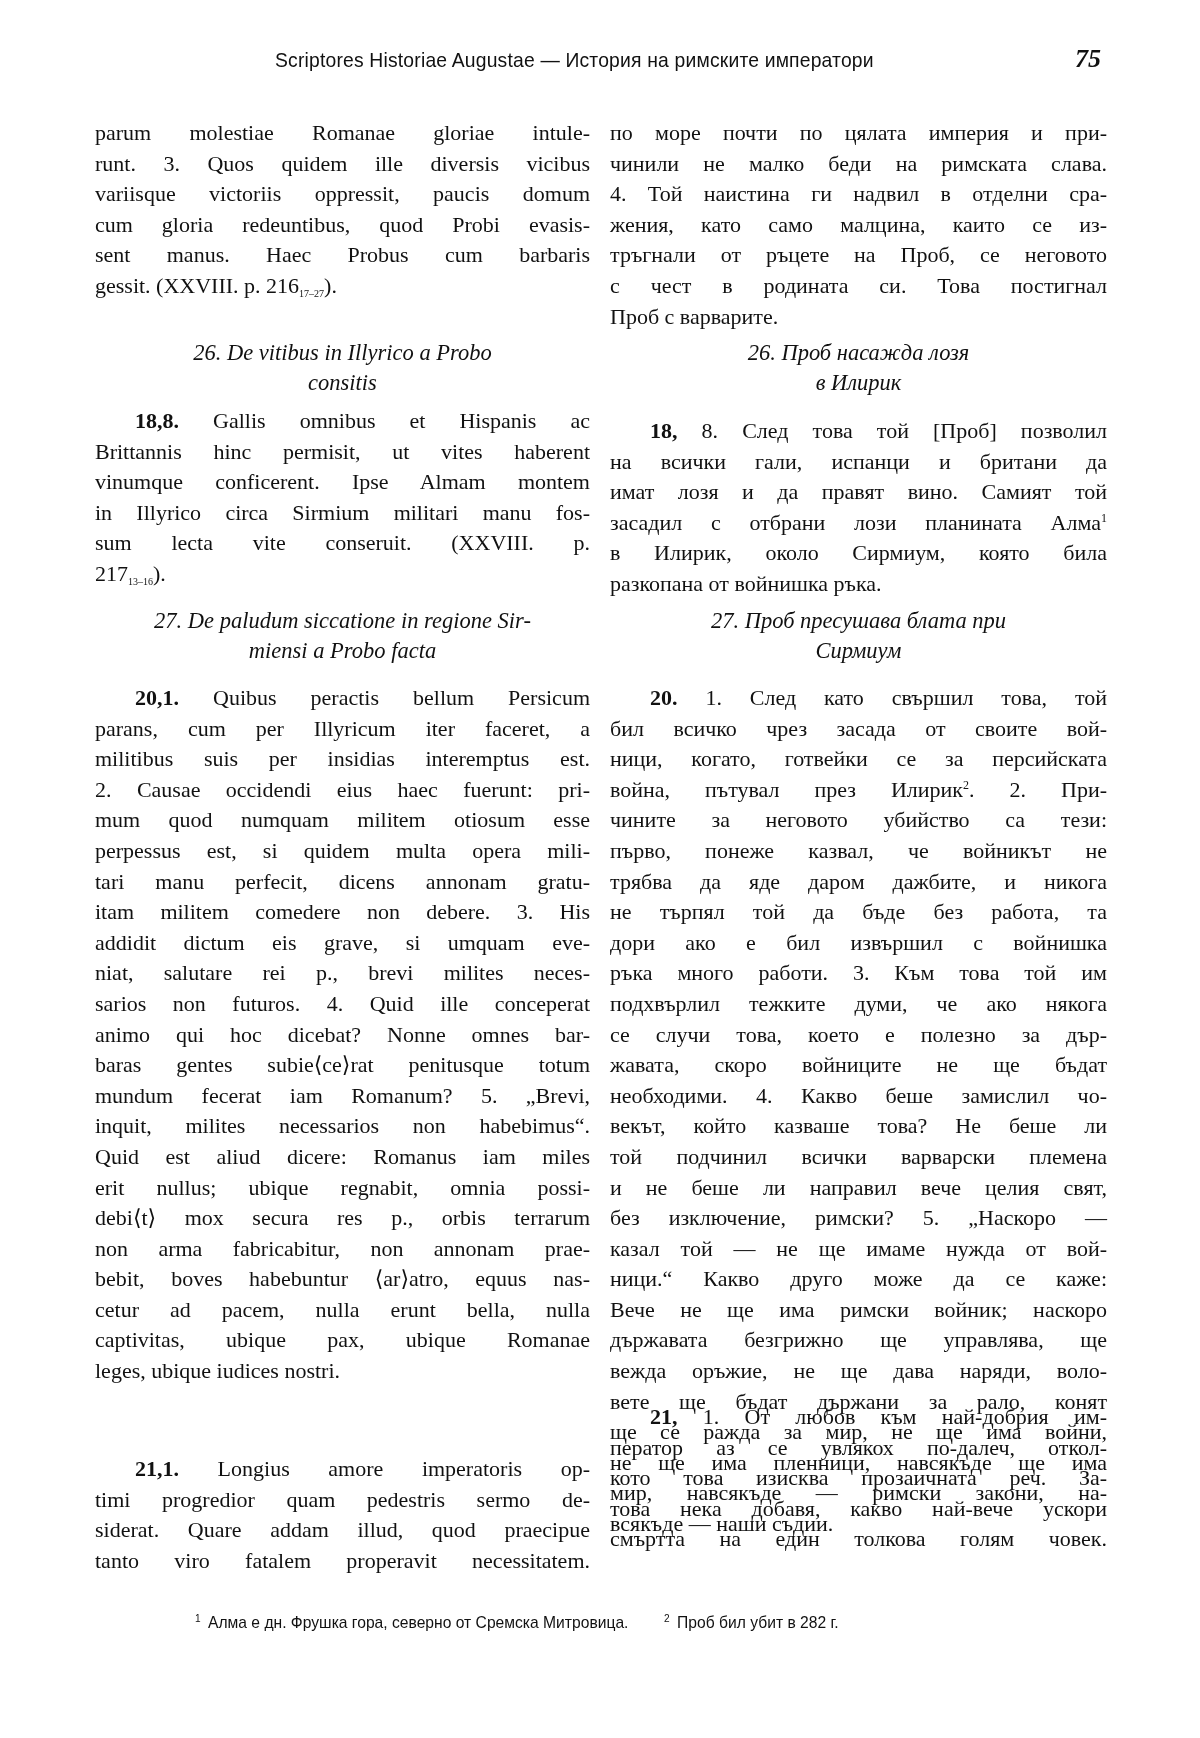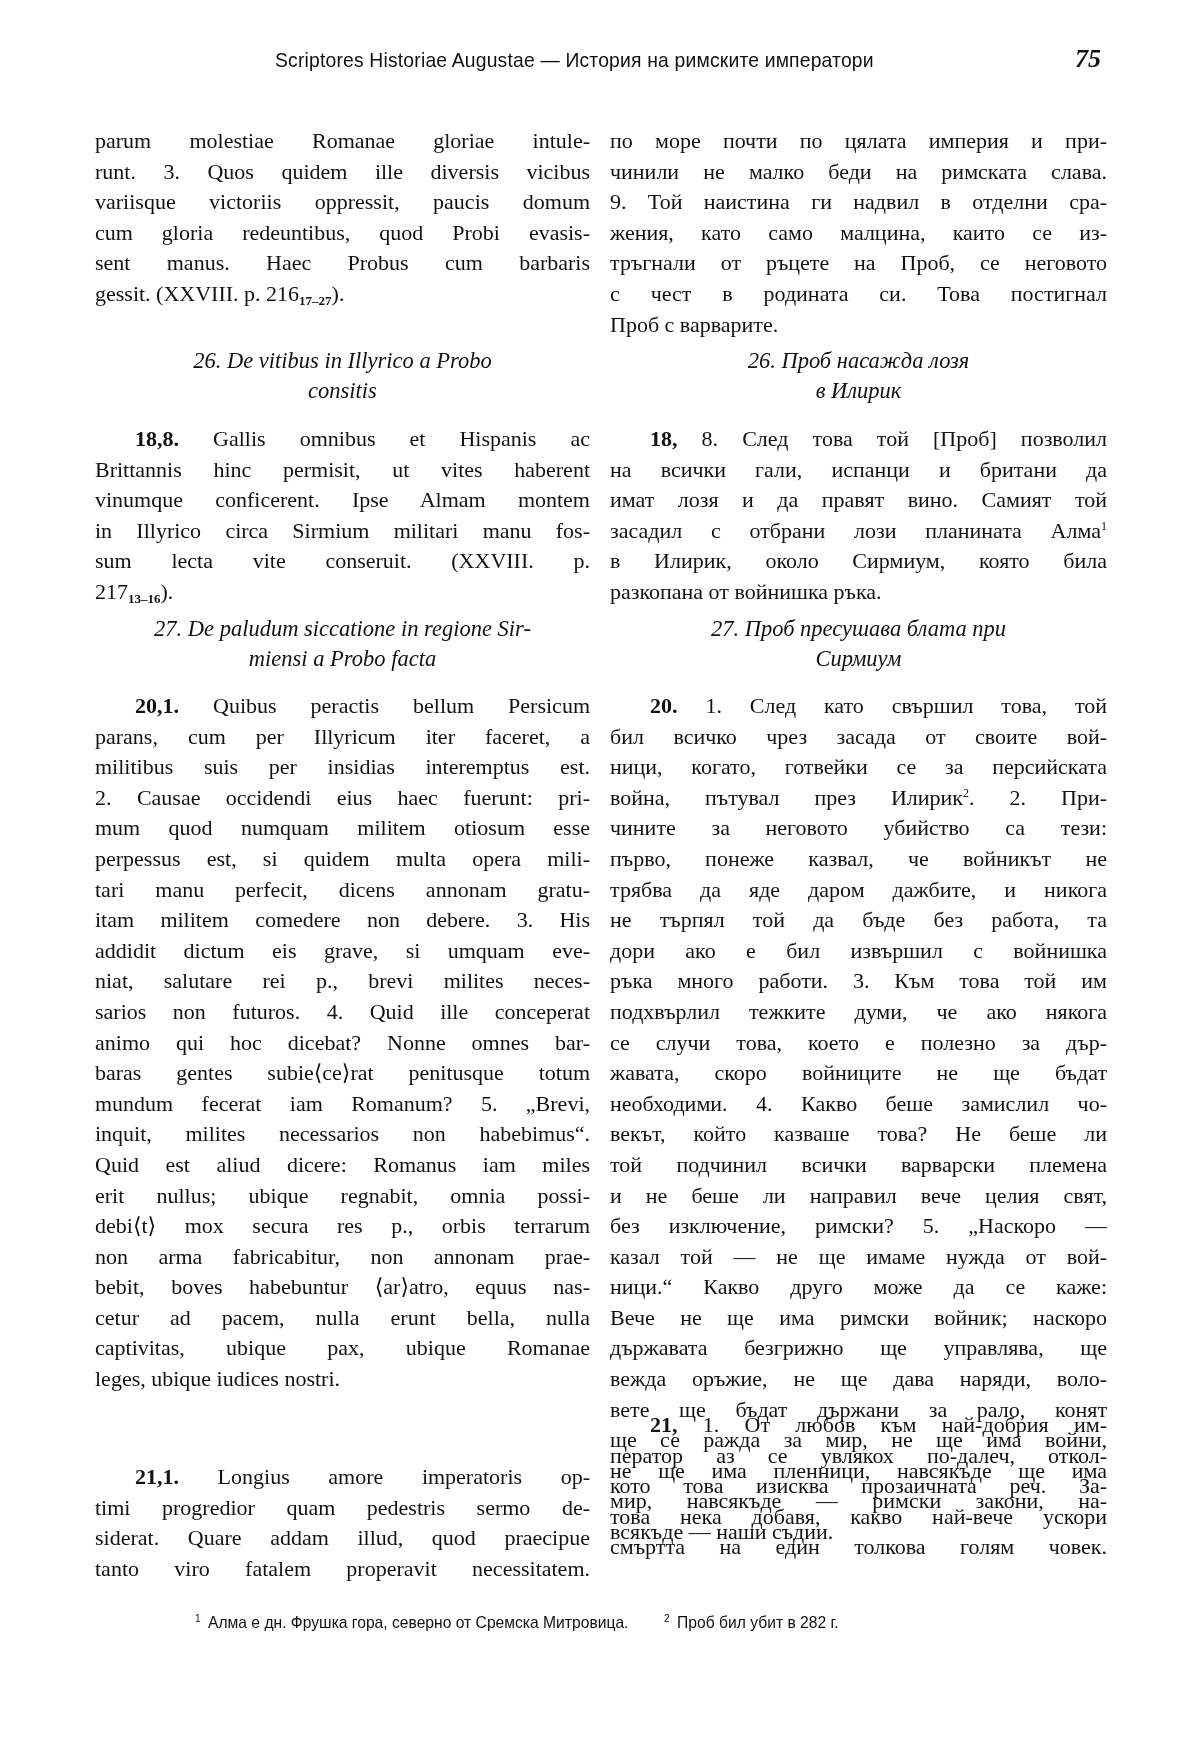--- a/index.html
+++ b/index.html
@@ -28,22 +28,22 @@
     .col-left { left: 95px; width: 495px; }
     .col-right { left: 610px; width: 497px; }
     .line { display: block; white-space: nowrap; text-align-last: justify; text-align: justify; }
     .line.last { text-align-last: left; }
     .section-heading {
       text-align: center; font-style: italic; font-size: 22.5px; line-height: 30px;
     }
     .section-heading .line { text-align-last: center; }
     .indent { padding-left: 40px; }
     .ref-bold { font-weight: bold; }
-    .block { position: absolute; width: 100%; margin-top: 8px; }
-    sub { font-size: 13px; vertical-align: -4px; font-weight: bold; }
+    .block { position: absolute; width: 100%; }
+    sub { font-size: 10px; vertical-align: -4px; }
     sup { font-size: 12px; vertical-align: 8px; line-height: 0; }
     .footnotes {
       position: absolute; top: 1612px; left: 195px; width: 920px;
       font-family: "Liberation Sans", "DejaVu Sans", sans-serif;
       font-size: 17px; color: #111;
       transform: scaleX(0.92); transform-origin: left top;
       white-space: nowrap;
     }
     .footnote { display: inline-block; margin-right: 34px; }
     .fn-mark { font-size: 11px; vertical-align: 6px; margin-right: 8px; }
@@ -64,21 +64,21 @@
     <span class="line">cum gloria redeuntibus, quod Probi evasis-</span>
     <span class="line">sent manus. Haec Probus cum barbaris</span>
     <span class="line last"><span>gessit. (XXVIII. p. 216</span><sub>17–27</sub><span>).</span></span>
   </div>
 
   <div class="block section-heading" style="top:220px">
     <span class="line">26. De vitibus in Illyrico a Probo</span>
     <span class="line">consitis</span>
   </div>
 
-  <div class="block" style="top:298px">
+  <div class="block" style="top:288px">
     <span class="line indent"><span class="ref-bold">18,8.</span> <span>Gallis omnibus et Hispanis ac</span></span>
     <span class="line">Brittannis hinc permisit, ut vites haberent</span>
     <span class="line">vinumque conficerent. Ipse Almam montem</span>
     <span class="line">in Illyrico circa Sirmium militari manu fos-</span>
     <span class="line">sum lecta vite conseruit. (XXVIII. p.</span>
     <span class="line last"><span>217</span><sub>13–16</sub><span>).</span></span>
   </div>
 
   <div class="block section-heading" style="top:488px">
     <span class="line">27. De paludum siccatione in regione Sir-</span>
@@ -116,21 +116,21 @@
     <span class="line">timi progredior quam pedestris sermo de-</span>
     <span class="line">siderat. Quare addam illud, quod praecipue</span>
     <span class="line">tanto viro fatalem properavit necessitatem.</span>
   </div>
 </div>
 
 <div class="col col-right">
   <div class="block" style="top:0">
     <span class="line">по море почти по цялата империя и при-</span>
     <span class="line">чинили не малко беди на римската слава.</span>
-    <span class="line">9. Той наистина ги надвил в отделни сра-</span>
+    <span class="line">4. Той наистина ги надвил в отделни сра-</span>
     <span class="line">жения, като само малцина, каито се из-</span>
     <span class="line">тръгнали от ръцете на Проб, се неговото</span>
     <span class="line">с чест в родината си. Това постигнал</span>
     <span class="line last">Проб с варварите.</span>
   </div>
 
   <div class="block section-heading" style="top:220px">
     <span class="line">26. Проб насажда лозя</span>
     <span class="line">в Илирик</span>
   </div>

